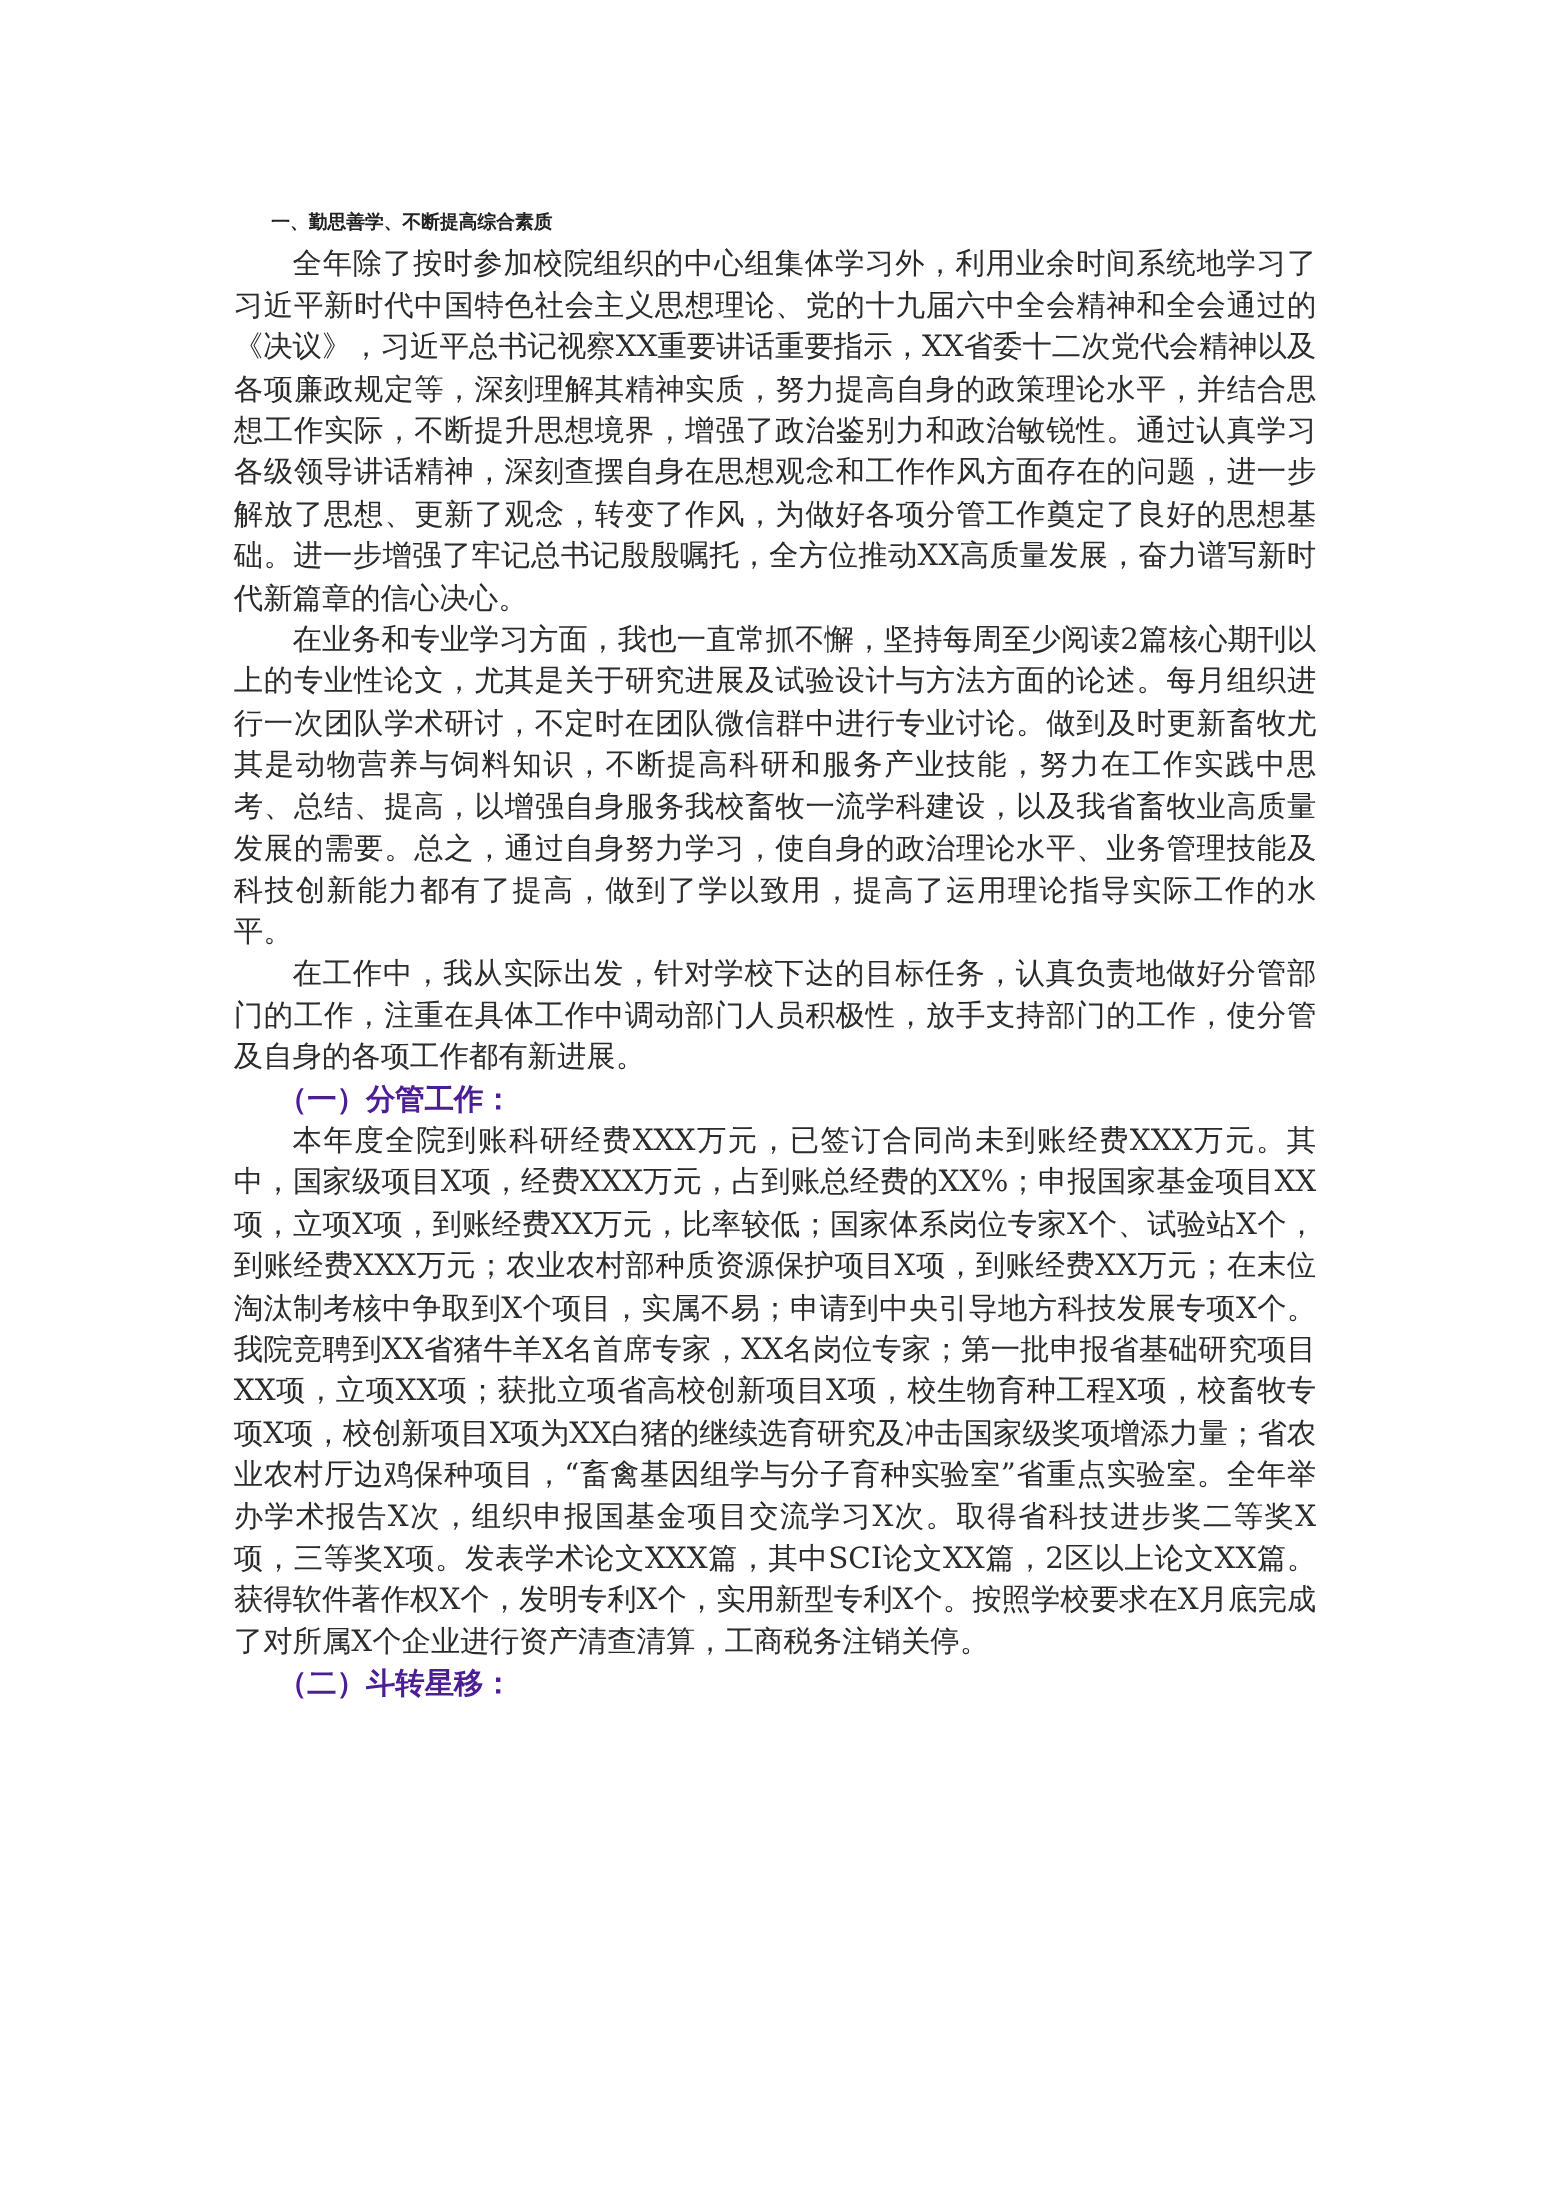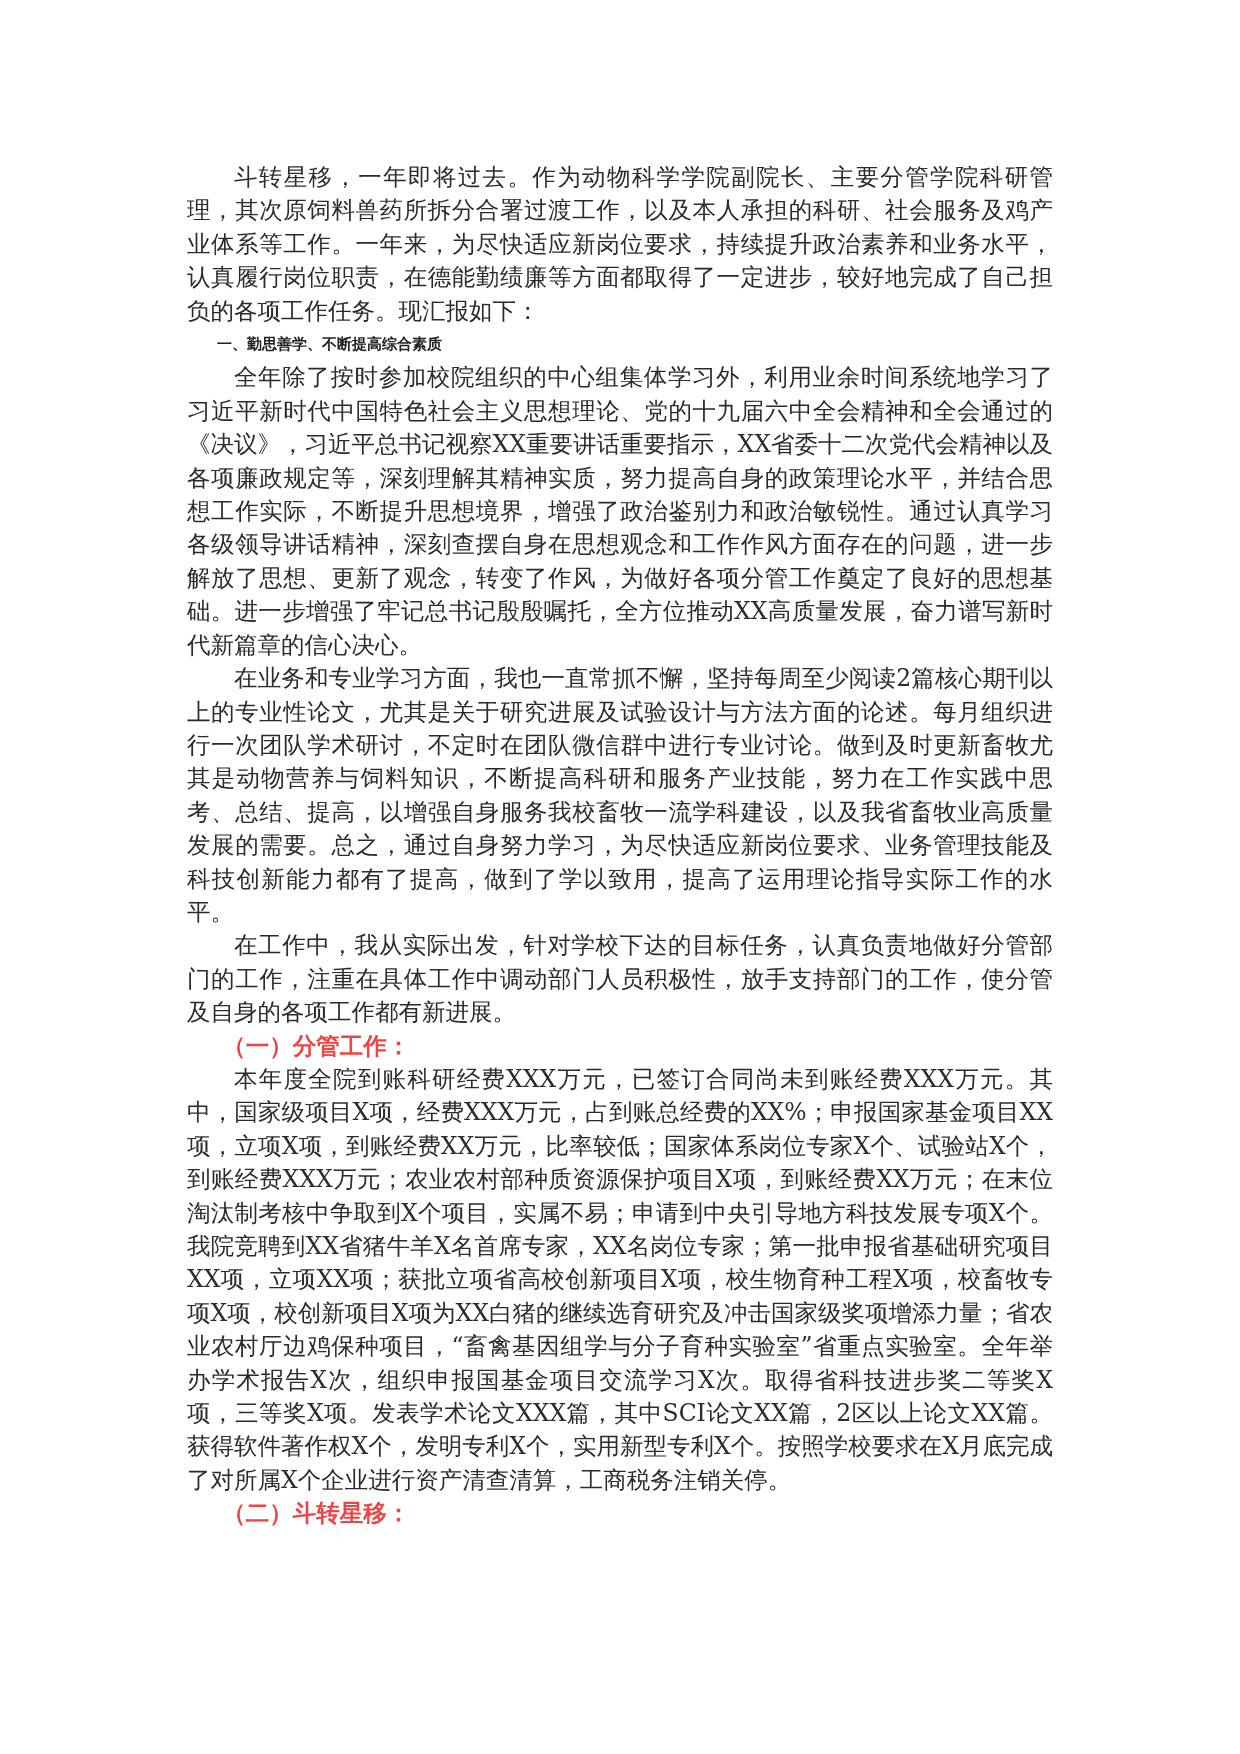--- a/index.html
+++ b/index.html
@@ -37,32 +37,31 @@
       font-family: "DejaVu Sans", "Liberation Sans", sans-serif;
       color: #222;
     }
     .page h3 {
       margin: 0;
       font-size: 23.5px;
       line-height: 33.4px;
       font-weight: bold;
       text-indent: 1.5em;
       font-family: "DejaVu Sans", "Liberation Sans", sans-serif;
-      color: #ef4444;
+      color: #4c1d95;
     }
   </style>
 </head>
 <body>
 
 <div class="page">
-  <p>斗转星移，一年即将过去。作为动物科学学院副院长、主要分管学院科研管理，其次原饲料兽药所拆分合署过渡工作，以及本人承担的科研、社会服务及鸡产业体系等工作。一年来，为尽快适应新岗位要求，持续提升政治素养和业务水平，认真履行岗位职责，在德能勤绩廉等方面都取得了一定进步，较好地完成了自己担负的各项工作任务。现汇报如下：</p>
 
   <h2>一、勤思善学、不断提高综合素质</h2>
   <p>全年除了按时参加校院组织的中心组集体学习外，利用业余时间系统地学习了习近平新时代中国特色社会主义思想理论、党的十九届六中全会精神和全会通过的《决议》，习近平总书记视察XX重要讲话重要指示，XX省委十二次党代会精神以及各项廉政规定等，深刻理解其精神实质，努力提高自身的政策理论水平，并结合思想工作实际，不断提升思想境界，增强了政治鉴别力和政治敏锐性。通过认真学习各级领导讲话精神，深刻查摆自身在思想观念和工作作风方面存在的问题，进一步解放了思想、更新了观念，转变了作风，为做好各项分管工作奠定了良好的思想基础。进一步增强了牢记总书记殷殷嘱托，全方位推动XX高质量发展，奋力谱写新时代新篇章的信心决心。</p>
-  <p>在业务和专业学习方面，我也一直常抓不懈，坚持每周至少阅读2篇核心期刊以上的专业性论文，尤其是关于研究进展及试验设计与方法方面的论述。每月组织进行一次团队学术研讨，不定时在团队微信群中进行专业讨论。做到及时更新畜牧尤其是动物营养与饲料知识，不断提高科研和服务产业技能，努力在工作实践中思考、总结、提高，以增强自身服务我校畜牧一流学科建设，以及我省畜牧业高质量发展的需要。总之，通过自身努力学习，为尽快适应新岗位要求、业务管理技能及科技创新能力都有了提高，做到了学以致用，提高了运用理论指导实际工作的水平。</p>
+  <p>在业务和专业学习方面，我也一直常抓不懈，坚持每周至少阅读2篇核心期刊以上的专业性论文，尤其是关于研究进展及试验设计与方法方面的论述。每月组织进行一次团队学术研讨，不定时在团队微信群中进行专业讨论。做到及时更新畜牧尤其是动物营养与饲料知识，不断提高科研和服务产业技能，努力在工作实践中思考、总结、提高，以增强自身服务我校畜牧一流学科建设，以及我省畜牧业高质量发展的需要。总之，通过自身努力学习，使自身的政治理论水平、业务管理技能及科技创新能力都有了提高，做到了学以致用，提高了运用理论指导实际工作的水平。</p>
 
   <p>在工作中，我从实际出发，针对学校下达的目标任务，认真负责地做好分管部门的工作，注重在具体工作中调动部门人员积极性，放手支持部门的工作，使分管及自身的各项工作都有新进展。</p>
 
   <h3>（一）分管工作：</h3>
   <p>本年度全院到账科研经费XXX万元，已签订合同尚未到账经费XXX万元。其中，国家级项目X项，经费XXX万元，占到账总经费的XX%；申报国家基金项目XX项，立项X项，到账经费XX万元，比率较低；国家体系岗位专家X个、试验站X个，到账经费XXX万元；农业农村部种质资源保护项目X项，到账经费XX万元；在末位淘汰制考核中争取到X个项目，实属不易；申请到中央引导地方科技发展专项X个。我院竞聘到XX省猪牛羊X名首席专家，XX名岗位专家；第一批申报省基础研究项目XX项，立项XX项；获批立项省高校创新项目X项，校生物育种工程X项，校畜牧专项X项，校创新项目X项为XX白猪的继续选育研究及冲击国家级奖项增添力量；省农业农村厅边鸡保种项目，“畜禽基因组学与分子育种实验室”省重点实验室。全年举办学术报告X次，组织申报国基金项目交流学习X次。取得省科技进步奖二等奖X项，三等奖X项。发表学术论文XXX篇，其中SCI论文XX篇，2区以上论文XX篇。获得软件著作权X个，发明专利X个，实用新型专利X个。按照学校要求在X月底完成了对所属X个企业进行资产清查清算，工商税务注销关停。</p>
 
   <h3>（二）斗转星移：</h3>
 </div>
 
 </body></html>

